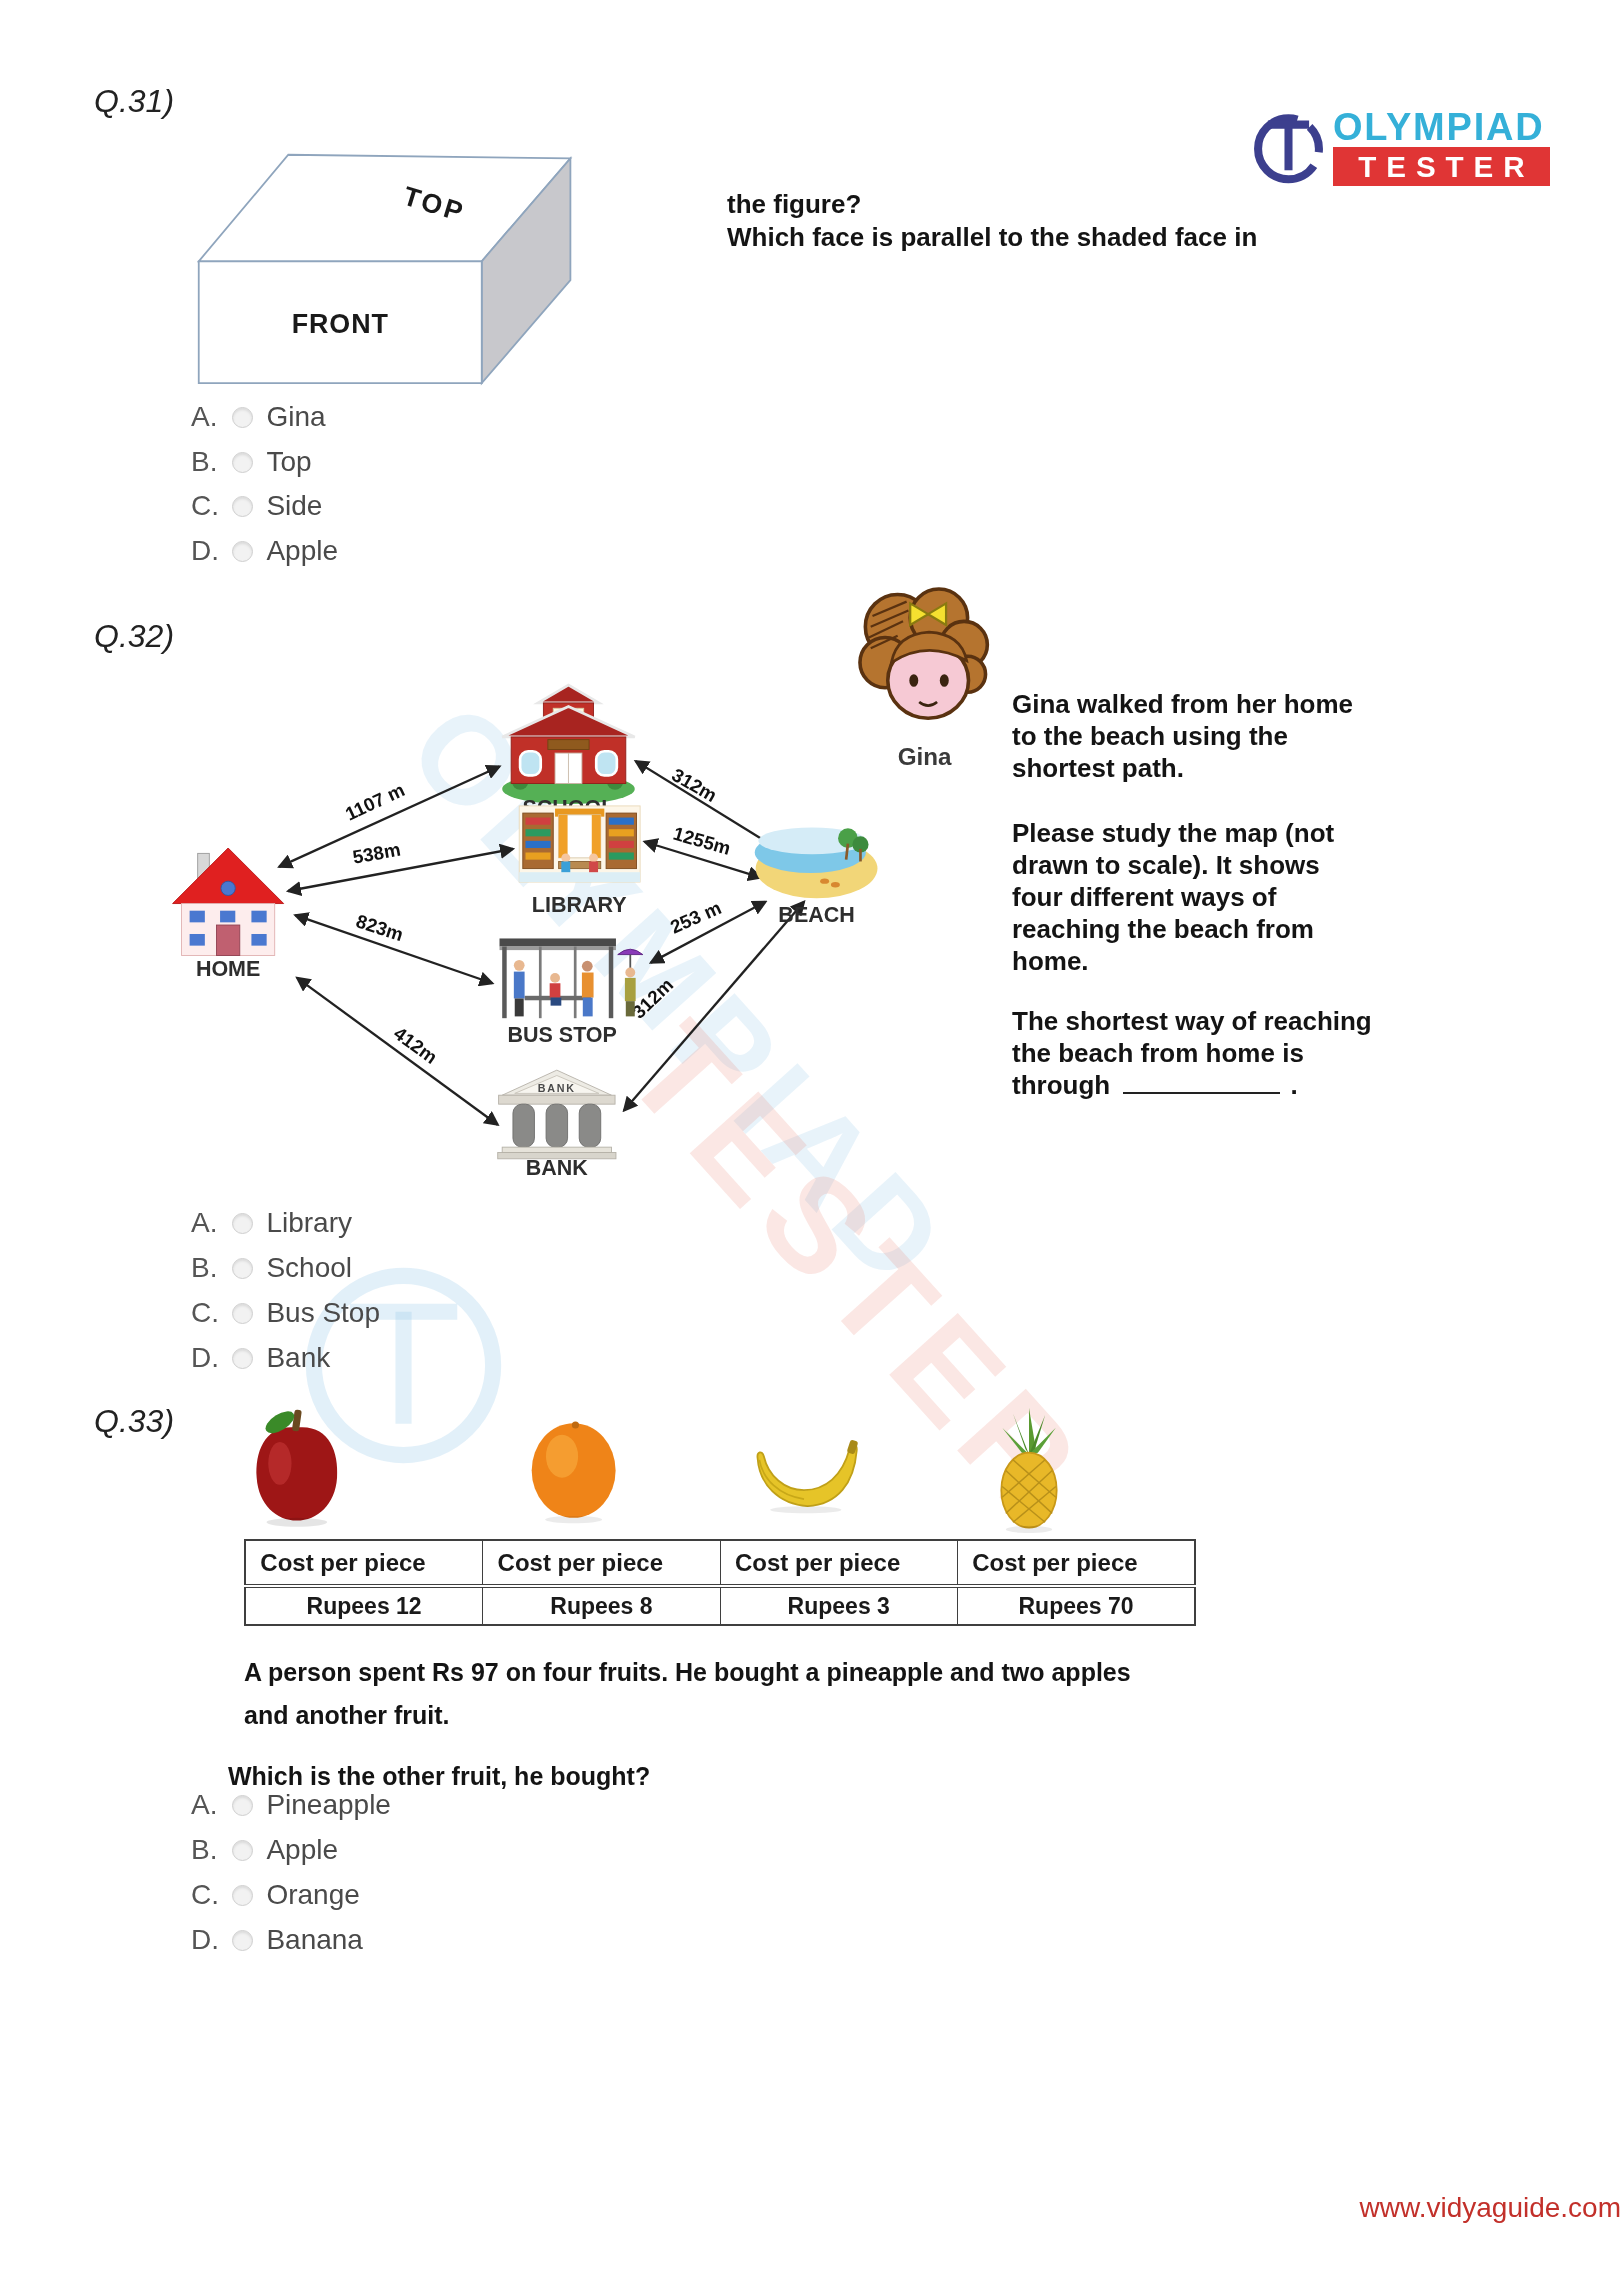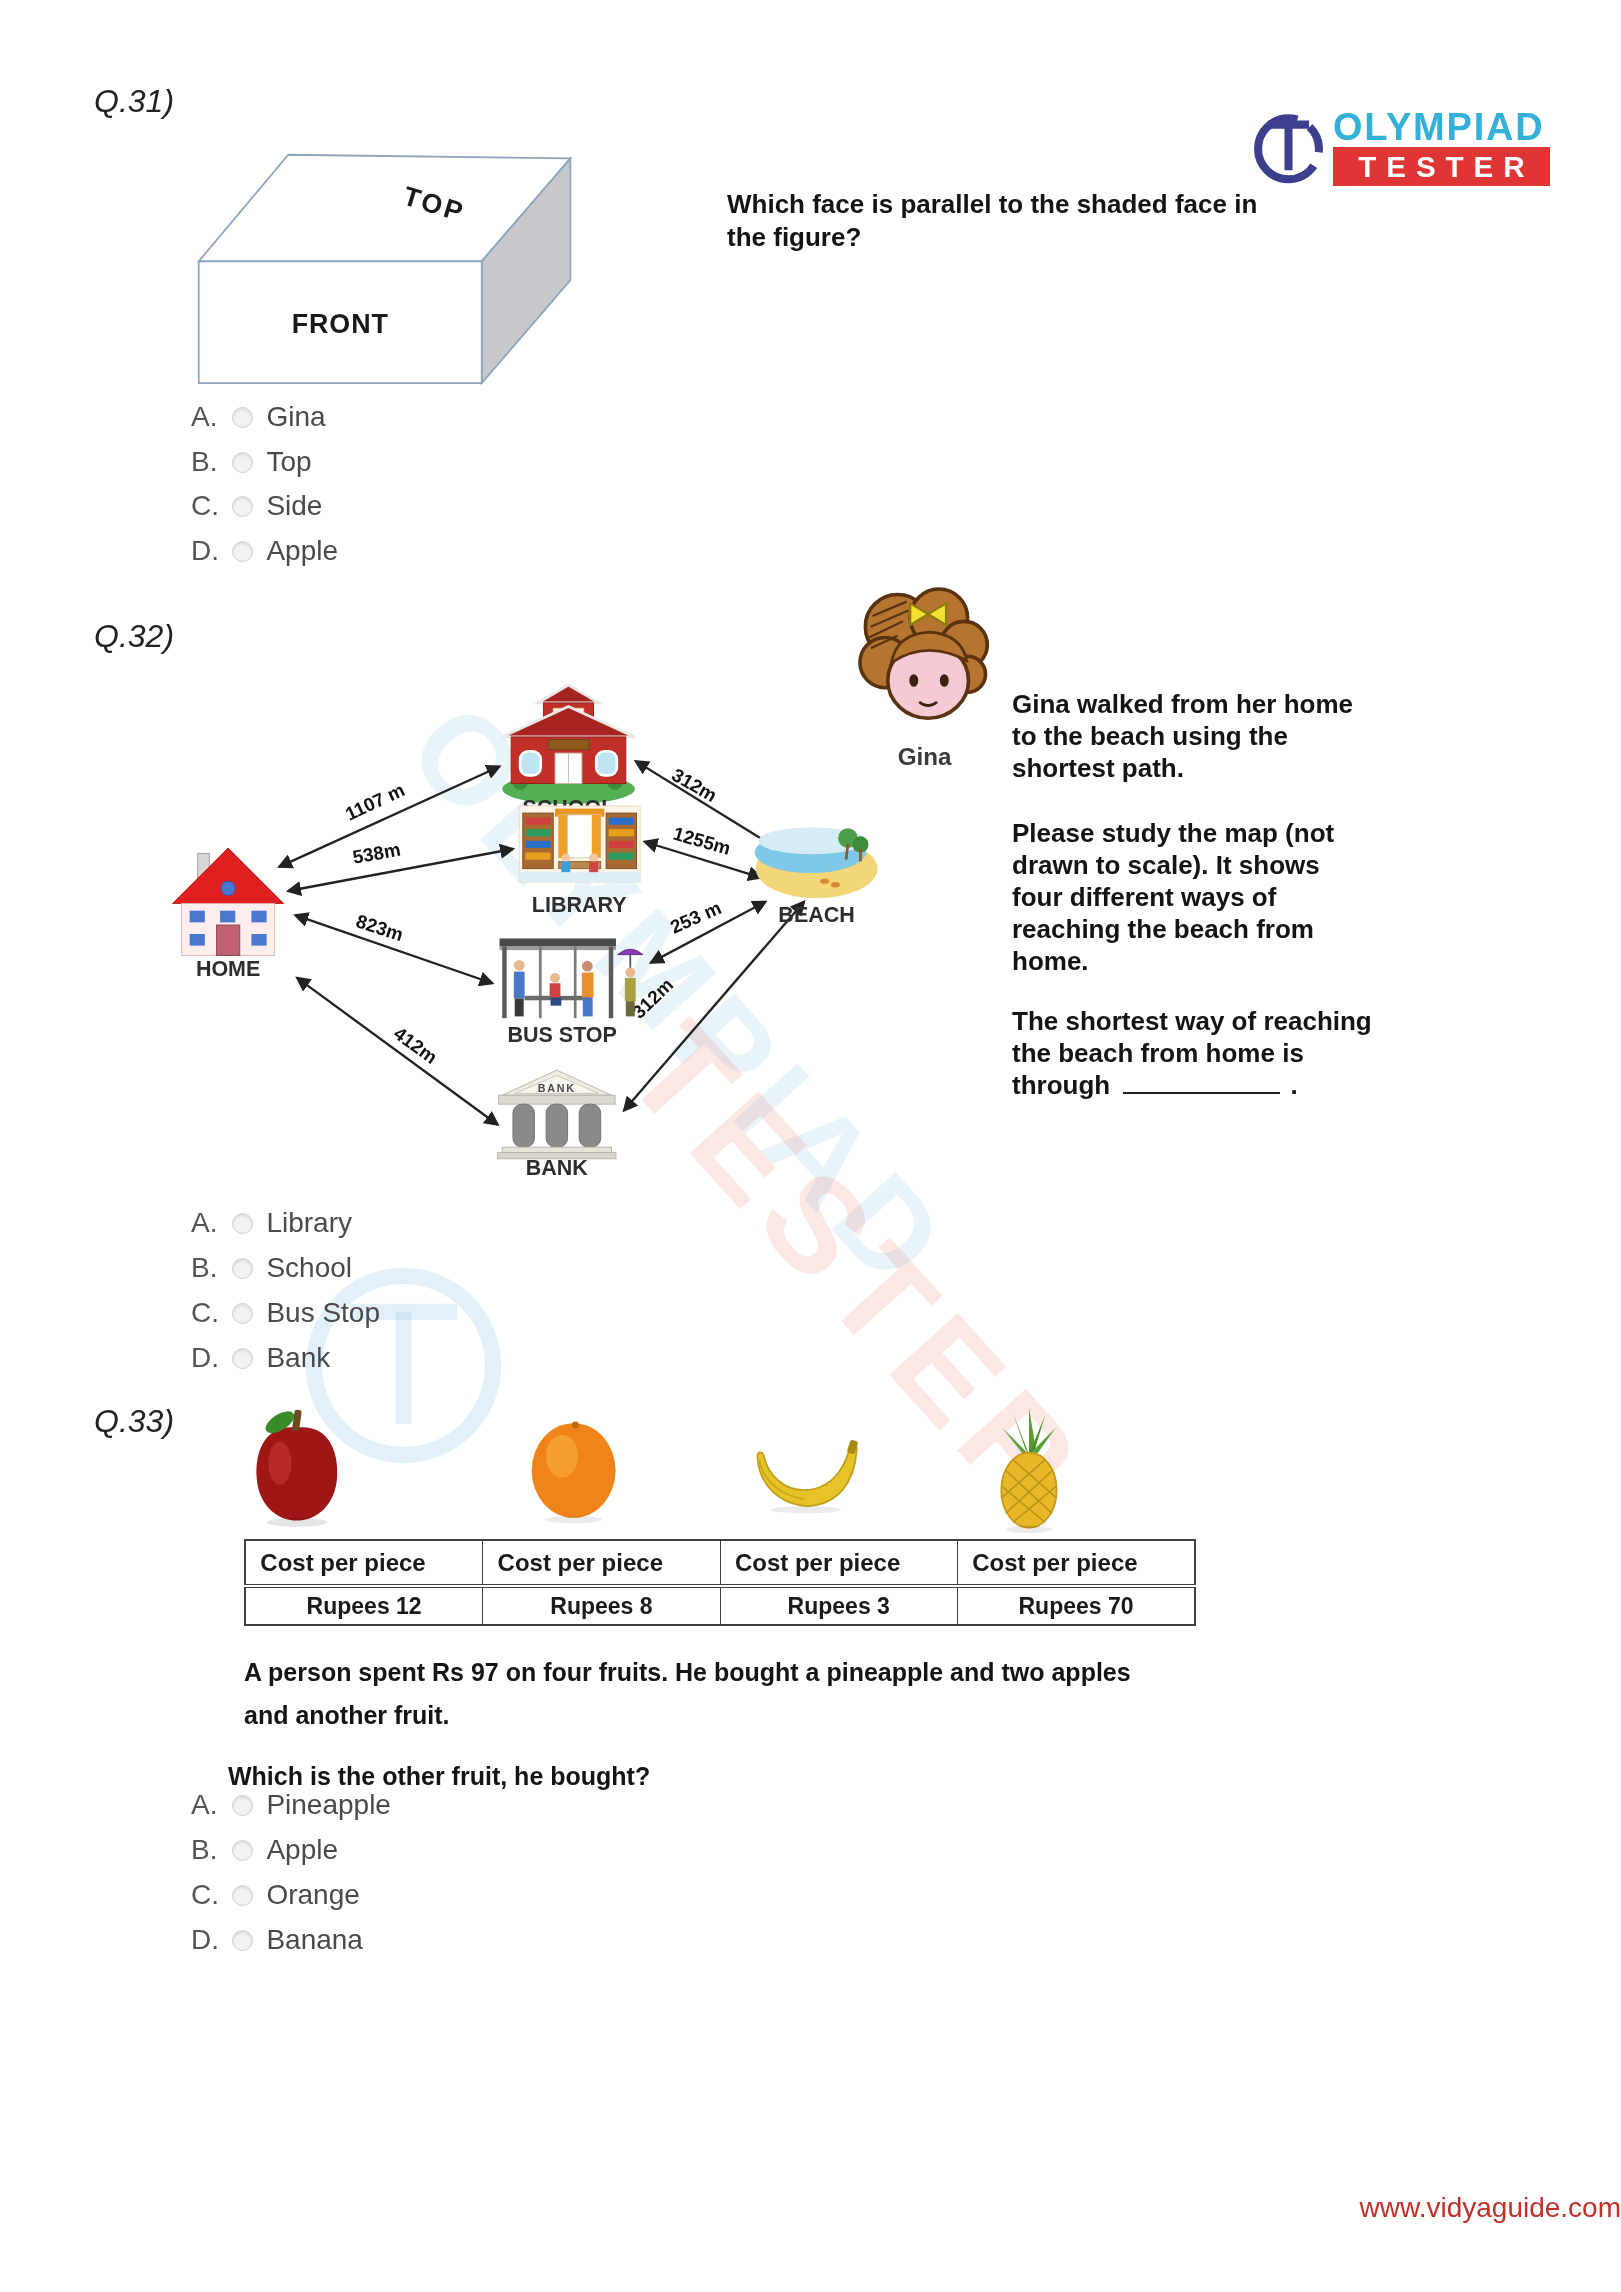--- a/index.html
+++ b/index.html
@@ -76,22 +76,22 @@
 
   <svg class="abs" width="403" height="260" viewBox="0 0 450 290" style="left:188px; top:134px;">
     <polygon points="12,142 112,23 427,27 328,142" fill="#ffffff" stroke="#8fa5bd" stroke-width="2"></polygon>
     <polygon points="328,142 427,27 427,163 328,278" fill="#c8c8cc" stroke="#8fa5bd" stroke-width="2"></polygon>
     <polygon points="12,142 328,142 328,278 12,278" fill="#ffffff" stroke="#8fa5bd" stroke-width="2"></polygon>
     <text x="272" y="88" font-size="30" font-weight="bold" letter-spacing="3" fill="#1a1a1a" text-anchor="middle" transform="rotate(17 272 88)">TOP</text>
     <text x="170" y="222" font-size="30" font-weight="bold" letter-spacing="1" fill="#1a1a1a" text-anchor="middle">FRONT</text>
   </svg>
 
   <div class="qtext" style="left:727px; top:188px; width:609px;">
+    <span class="ln">the figure?</span>
     <span class="ln">Which face is parallel to the shaded face in</span>
-    <span class="ln">the figure?</span>
   </div>
 
   <div class="opt-row" style="left:191px; top:401px;">
     <span class="opt-letter">A.</span>
     <span class="radio"></span>
     <span class="opt-label">Gina</span>
   </div>
   <div class="opt-row" style="left:191px; top:446px;">
     <span class="opt-letter">B.</span>
     <span class="radio"></span>

